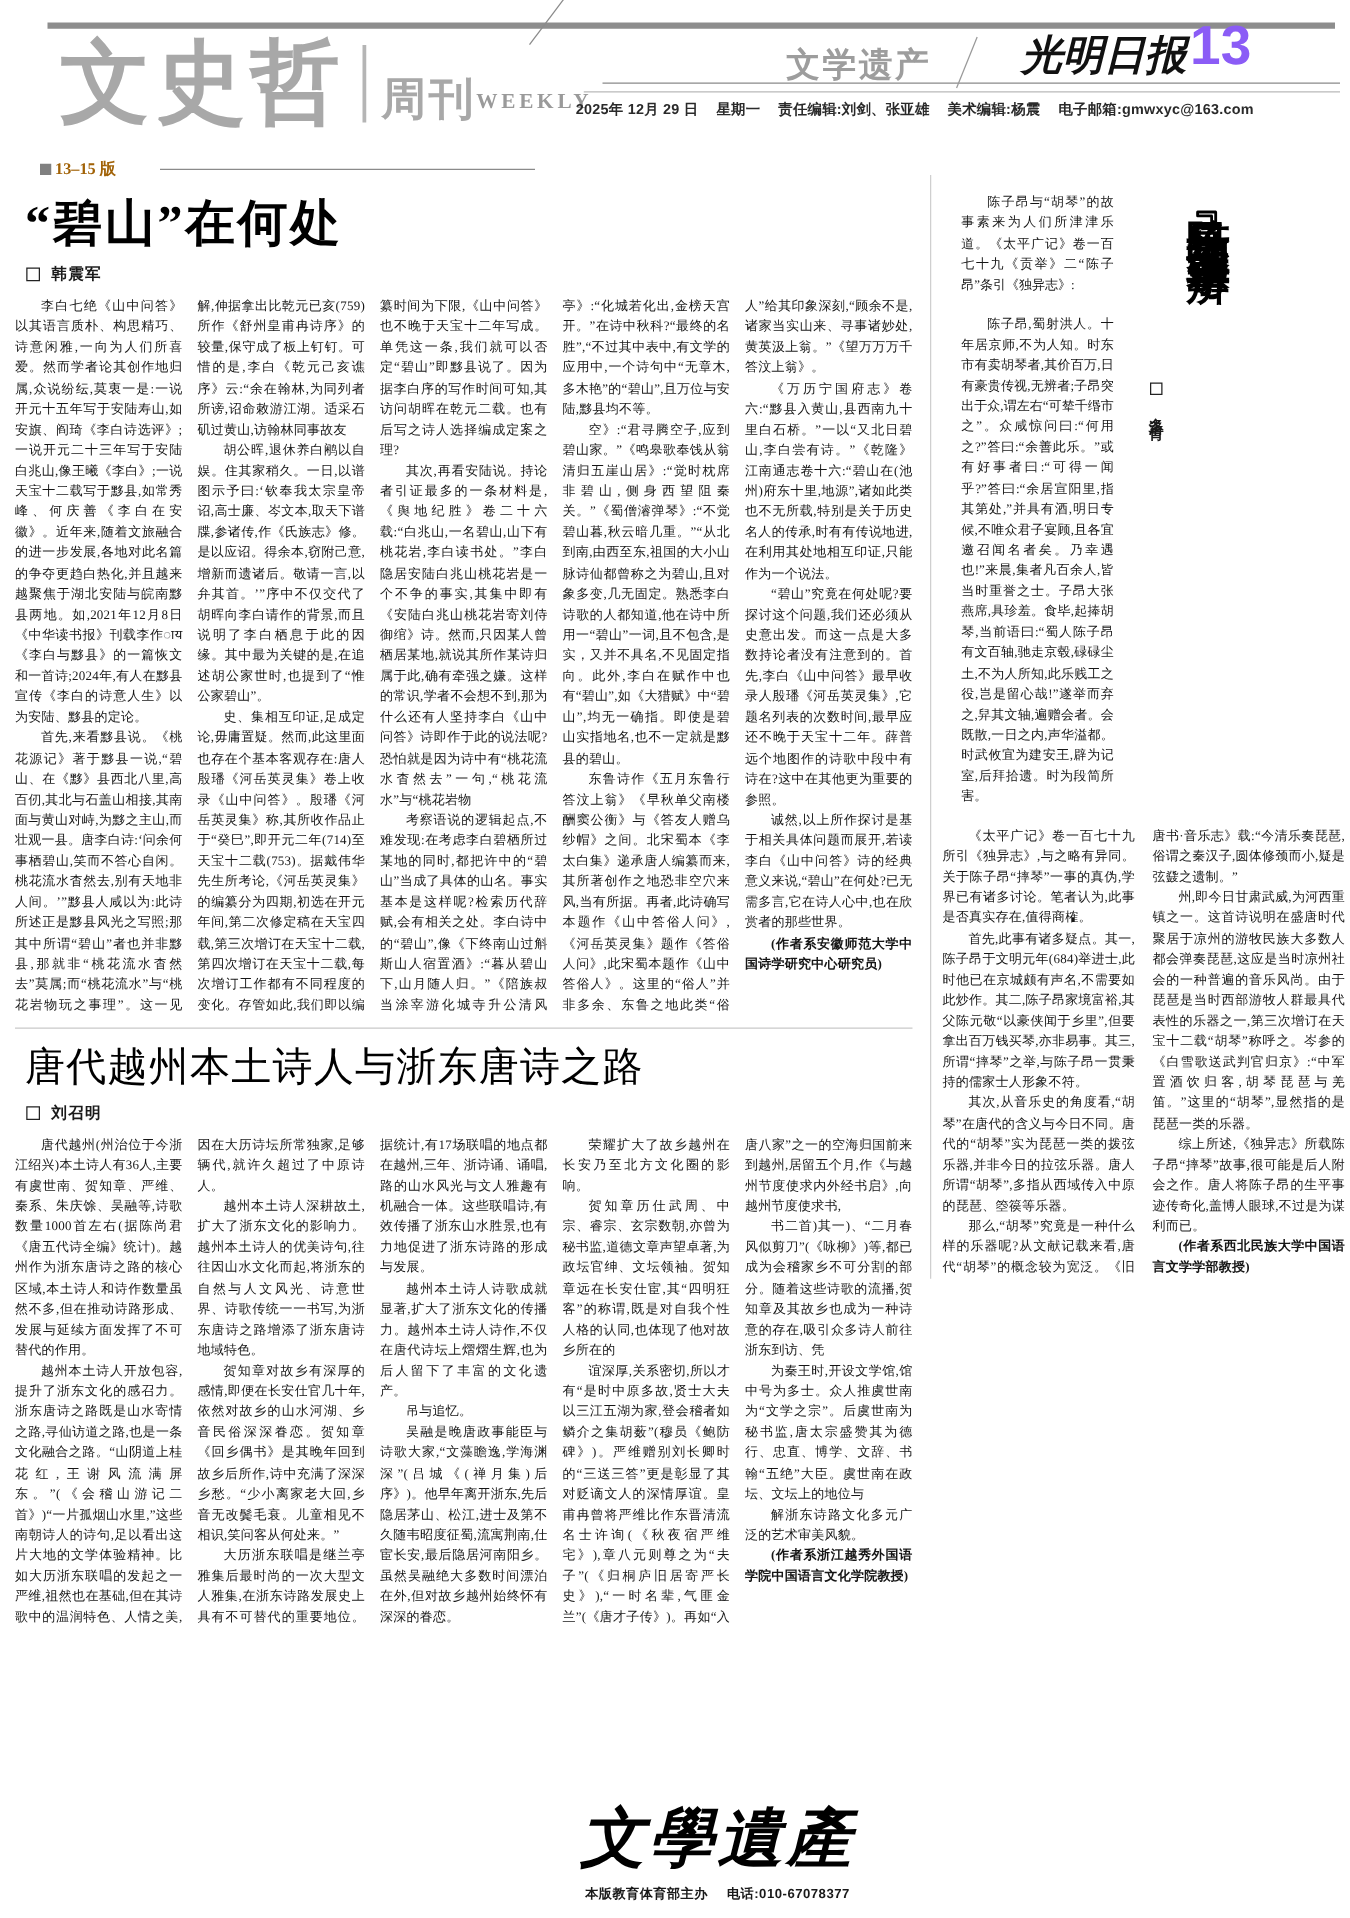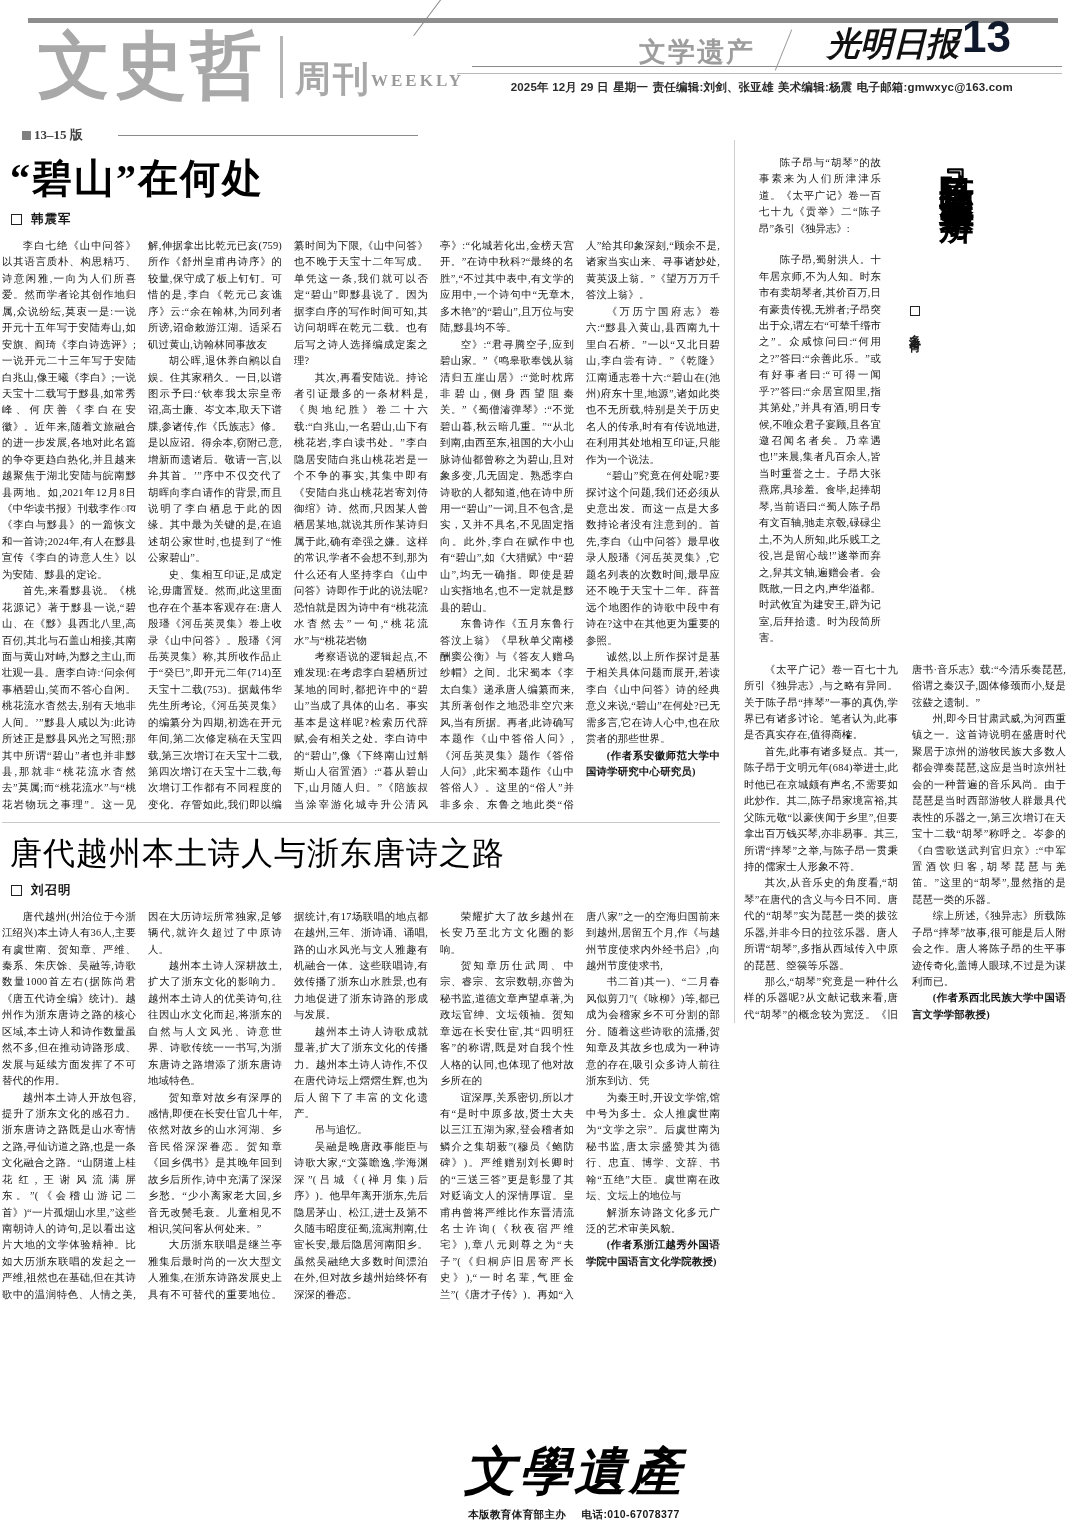--- a/index.html
+++ b/index.html
@@ -13,21 +13,21 @@
     font-family: "Liberation Serif", "DejaVu Serif", serif;
     color: #111;
     position: relative;
     overflow: hidden;
   }
   .page {
     position: relative;
     width: 1029px;
     height: 1534px;
     box-sizing: border-box;
-    padding: 0 2px;
+    padding: 0 12px;
   }
 
   
   .masthead {
     position: relative;
     height: 140px;
   }
   .top-rule {
     position: absolute;
     left: 26px;
@@ -79,21 +79,21 @@
     margin-top: 2px;
   }
   .pages-note {
     position: absolute;
     left: 20px;
     top: 126px;
     display: flex;
     align-items: center;
     font-size: 13px;
     font-weight: 700;
-    color: #404040;
+    color: #a16207;
   }
   .pages-note .sq {
     width: 9px;
     height: 9px;
     background: #808080;
     margin-right: 3px;
   }
   .pages-line {
     position: absolute;
     left: 116px;
@@ -156,42 +156,42 @@
     color: #111;
     font-family: "Liberation Serif", "DejaVu Serif", serif;
   }
   .pageno {
     position: absolute;
     right: 16px;
     top: 12px;
     font-size: 44px;
     font-weight: 700;
     font-family: "Liberation Sans", sans-serif;
-    color: #0f172a;
+    color: #8b5cf6;
   }
   .mast-rule2 {
     position: absolute;
     left: 455px;
     top: 73px;
     width: 605px;
     height: 1px;
     background: #b9b9b9;
   }
   .credits {
     position: absolute;
     right: 14px;
     top: 80px;
     font-size: 11.5px;
     font-weight: 700;
     color: #2a2a2a;
     letter-spacing: 0.2px;
     white-space: nowrap;
     font-family: "Liberation Sans", sans-serif;
   }
-  .credits span { margin-left: 1px; }
+  .credits span { margin-left: 11px; }
   .credits span:first-child { margin-left: 0; }
 
   
   .content {
     position: relative;
     display: flex;
     align-items: flex-start;
   }
   .left-zone { width: 724px; flex: none; }
   .right-zone {

